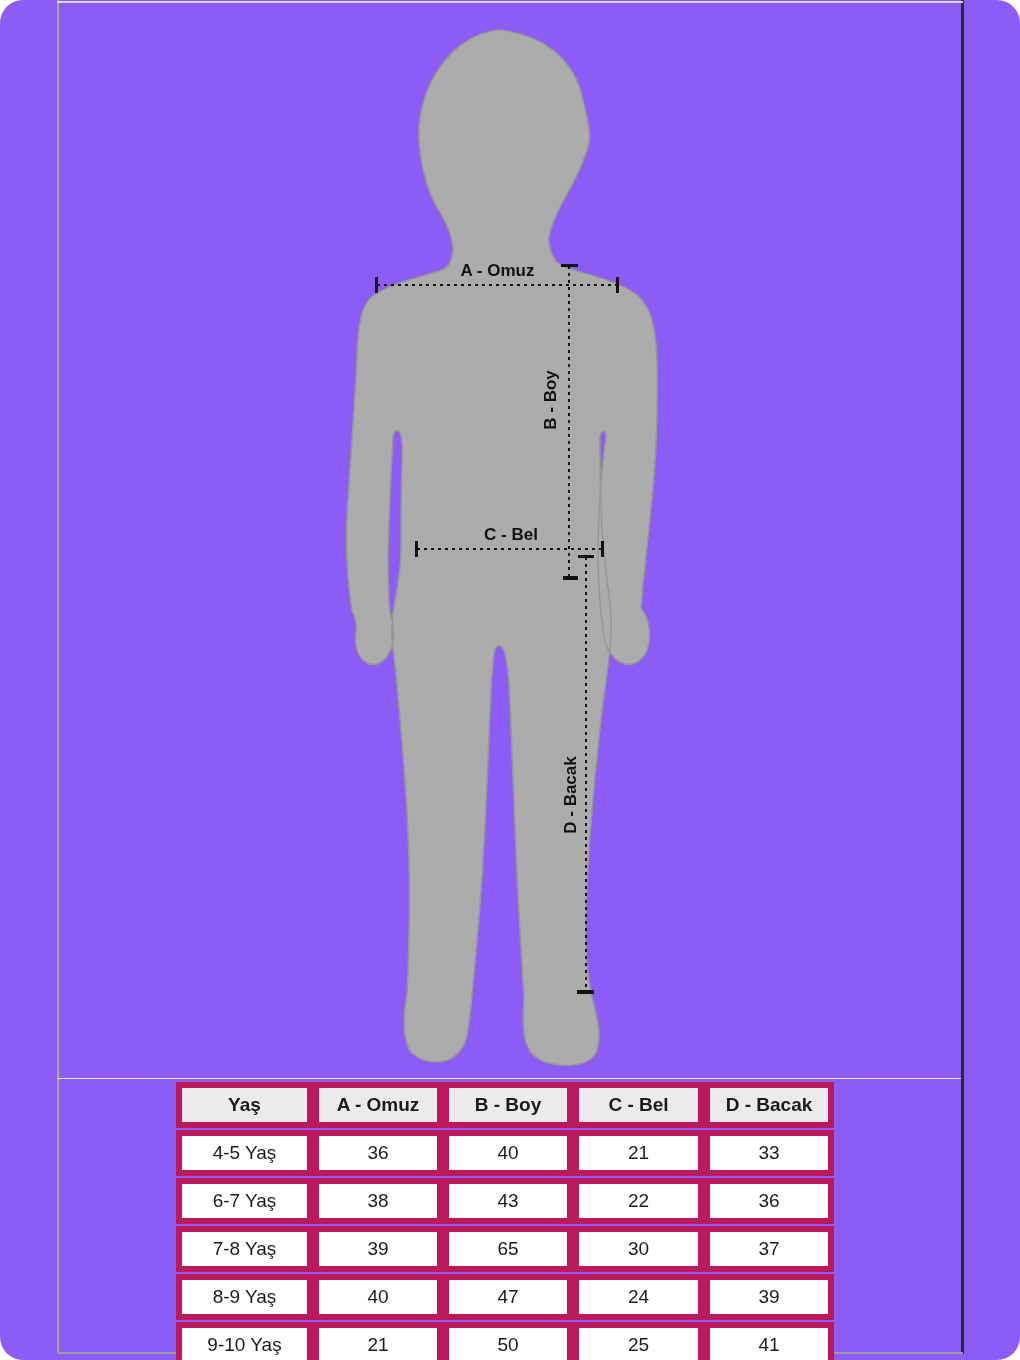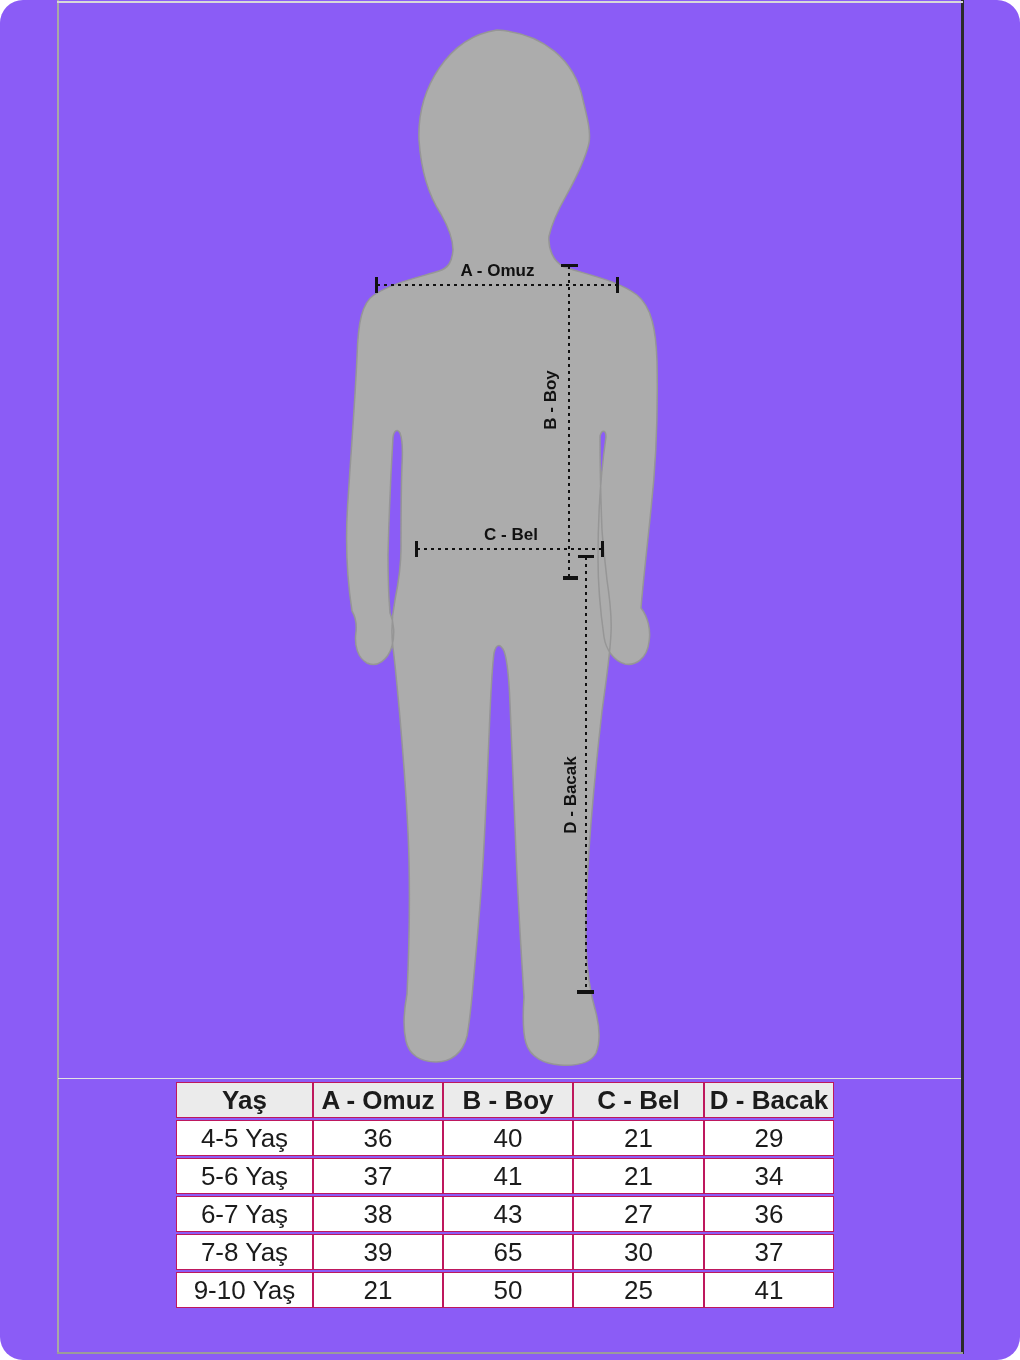--- a/index.html
+++ b/index.html
@@ -36,24 +36,24 @@
   .mlabel-rot{transform:rotate(-90deg);transform-origin:center center;}
   .mlabel-b{left:491px;top:389px;width:120px;}
   .mlabel-d{left:505px;top:784px;width:132px;}
 
   
   .size-table{
     position:absolute;left:176px;top:1080px;width:658px;
     border-collapse:separate;border-spacing:0 2px;table-layout:fixed;
   }
   .size-table th,.size-table td{
-    border:1px solid #be185d;
+    border:6px solid #be185d;
     height:34px;padding:0;
     text-align:center;vertical-align:middle;
-    font-size:26px;color:#1b1b1b;
+    font-size:19px;color:#1b1b1b;
   }
   .size-table th{background:#ebebeb;font-weight:700;}
   .size-table td{background:#ffffff;font-weight:400;margin-left:31px;}
 </style>
 </head>
 <body>
 
 <div class="page">
 
   <div class="frame frame-left"></div>
@@ -171,44 +171,44 @@
         <th>C - Bel</th>
         <th>D - Bacak</th>
       </tr>
     </thead>
     <tbody>
       <tr>
         <td>4-5 Yaş</td>
         <td>36</td>
         <td>40</td>
         <td>21</td>
-        <td>29</td>
-      </tr>
-      <tr>
-        <td>5-6 Yaş</td>
-        <td>37</td>
-        <td>41</td>
-        <td>21</td>
-        <td>34</td>
+        <td>33</td>
       </tr>
       <tr>
         <td>6-7 Yaş</td>
         <td>38</td>
         <td>43</td>
-        <td>27</td>
+        <td>22</td>
         <td>36</td>
       </tr>
       <tr>
         <td>7-8 Yaş</td>
         <td>39</td>
         <td>65</td>
         <td>30</td>
         <td>37</td>
       </tr>
       <tr>
+        <td>8-9 Yaş</td>
+        <td>40</td>
+        <td>47</td>
+        <td>24</td>
+        <td>39</td>
+      </tr>
+      <tr>
         <td>9-10 Yaş</td>
         <td>21</td>
         <td>50</td>
         <td>25</td>
         <td>41</td>
       </tr>
     </tbody>
   </table>
 
 </div>

